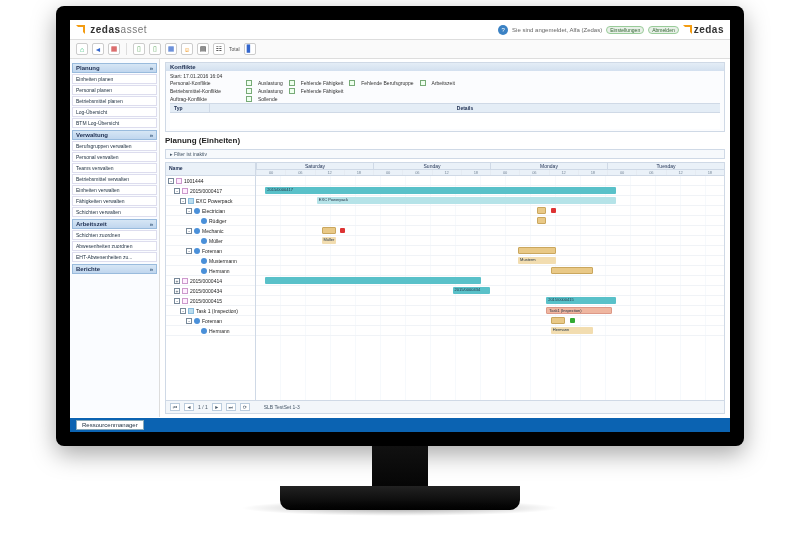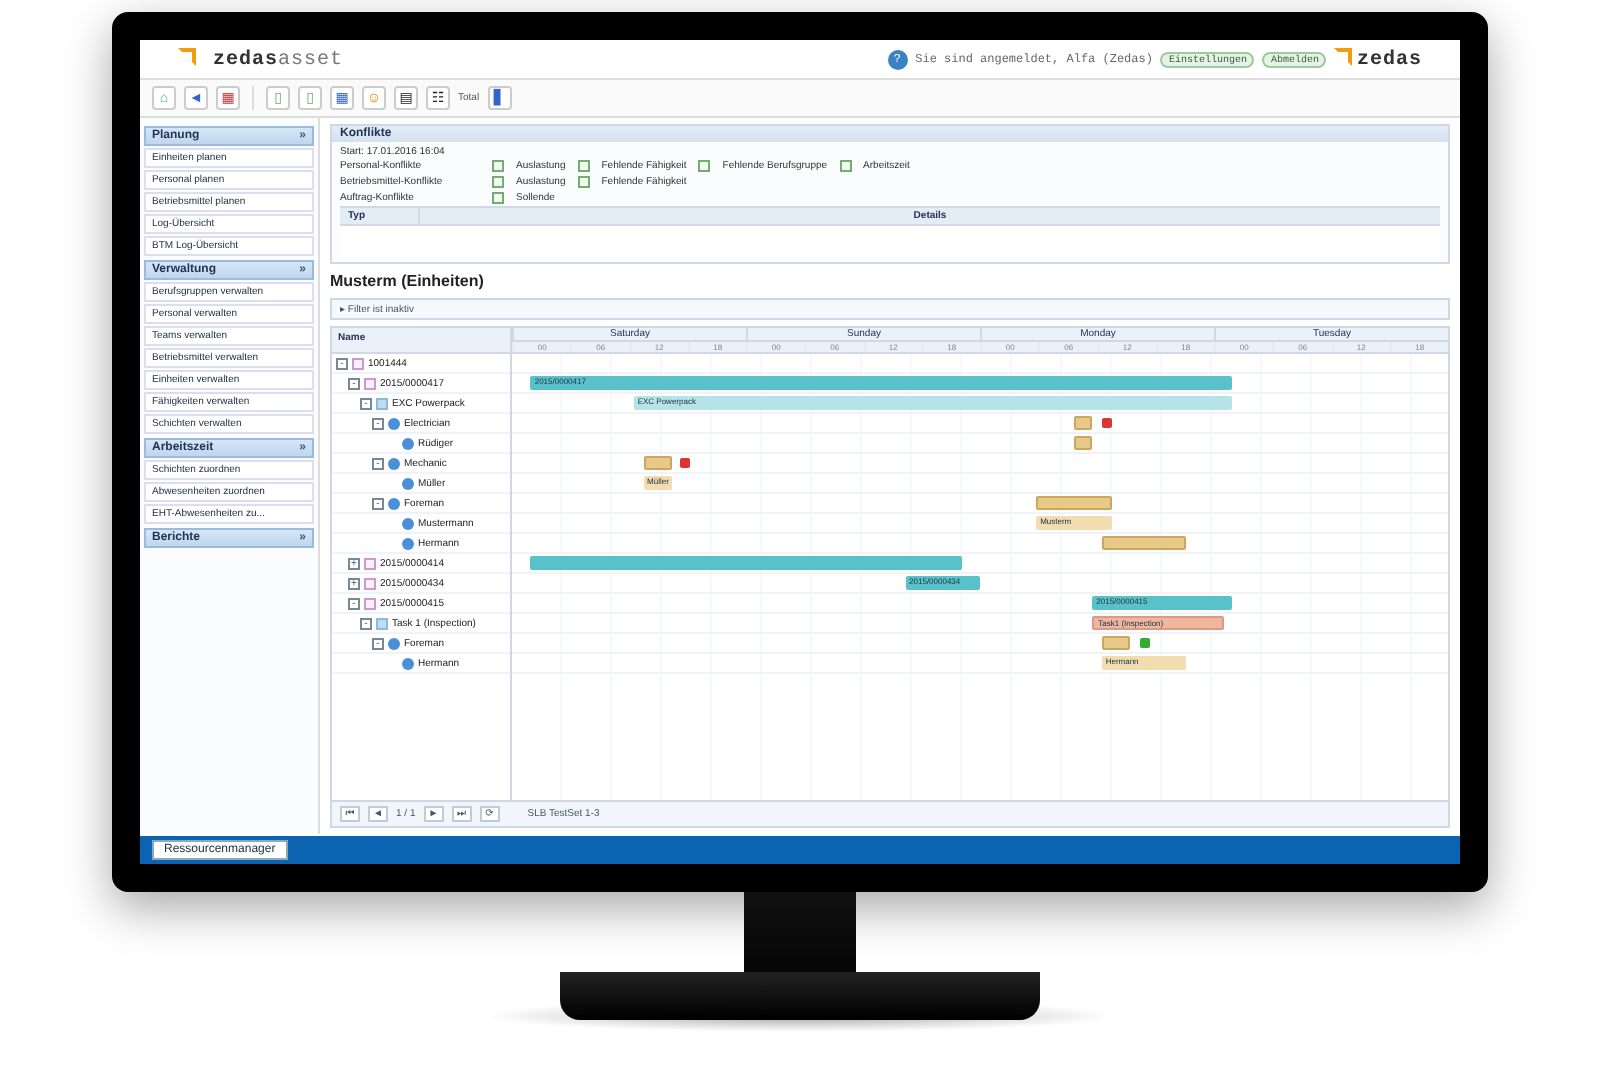--- a/index.html
+++ b/index.html
@@ -4,21 +4,21 @@
 <style>
   * { box-sizing: border-box; margin: 0; padding: 0; }
   body { font-family: Arial, sans-serif; background: #fff; width: 800px; height: 533px; overflow: hidden; }
   .monitor-frame { position: absolute; inset: 0; background: #fff; }
   .bezel { position: absolute; left: 56px; top: 6px; right: 56px; height: 440px; background: #000; border-radius: 8px; padding: 14px; box-shadow: 0 8px 24px rgba(0,0,0,.35); }
   .screen { background: #fff; width: 100%; height: 100%; overflow: hidden; font-size: 6px; color: #222; position: relative; }
   .stand-neck { position: absolute; left: 50%; transform: translateX(-50%); top: 446px; width: 56px; height: 60px; background: linear-gradient(#111,#000); }
   .stand-base { position: absolute; left: 50%; transform: translateX(-50%); top: 486px; width: 240px; height: 24px; background: linear-gradient(#222,#000); border-radius: 0 0 10px 10px; }
   .stand-shadow { position: absolute; left: 50%; transform: translateX(-50%); top: 500px; width: 320px; height: 16px; background: radial-gradient(ellipse, rgba(0,0,0,.35), transparent 70%); }
 
-  .topbar { display:flex; align-items:center; justify-content:space-between; height:20px; padding:2px 19px; border-bottom:1px solid #ddd;font-family:Liberation Mono, monospace; }
+  .topbar { display:flex; align-items:center; justify-content:space-between; height:20px; padding:2px 6px; border-bottom:1px solid #ddd; }
   .brand { font-size:10px; letter-spacing:.5px; color:#333; }
   .brand .bold { font-weight:700; }
   .brand .thin { font-weight:300; color:#777; }
   .brand-mark { display:inline-block; width:9px; height:9px; border:2px solid #f39c12; border-left-color:transparent; border-bottom-color:transparent; margin-right:2px; vertical-align:-1px; }
   .userinfo { font-size:6px; color:#666; display:flex; align-items:center; gap:4px; }
   .btn-pill { background:#e8f0e8; border:1px solid #9c9; border-radius:6px; padding:0 3px; font-size:5px; color:#363; }
 
   .toolbar { display:flex; align-items:center; gap:4px; padding:3px 6px; border-bottom:1px solid #ddd; background:#fafafa; }
   .tb-icon { width:12px; height:12px; border:1px solid #ccc; background:#fff; border-radius:2px; display:flex; align-items:center; justify-content:center; font-size:7px; }
   .tb-icon.home { color:#3b7; }
@@ -185,21 +185,21 @@
                   </div>
                 </div>
               <div class="detail-header">
                 <div class="dh-typ">Typ</div>
                 <div class="dh-det">Details</div>
               </div>
               <div style="height:16px;background:#fff;"></div>
             </div>
           </div>
 
-          <div class="section-title">Musterm (Einheiten)</div>
+          <div class="section-title">Planung (Einheiten)</div>
           <div class="filter-row">▸ <span>Filter ist inaktiv</span></div>
 
           <div class="gantt">
             <div class="gantt-head">
               <div class="tree-col">Name</div>
               <div style="flex:1;">
                 <div class="days" id="days">
                     <div class="day">Saturday</div>
                     <div class="day">Sunday</div>
                     <div class="day">Monday</div>

